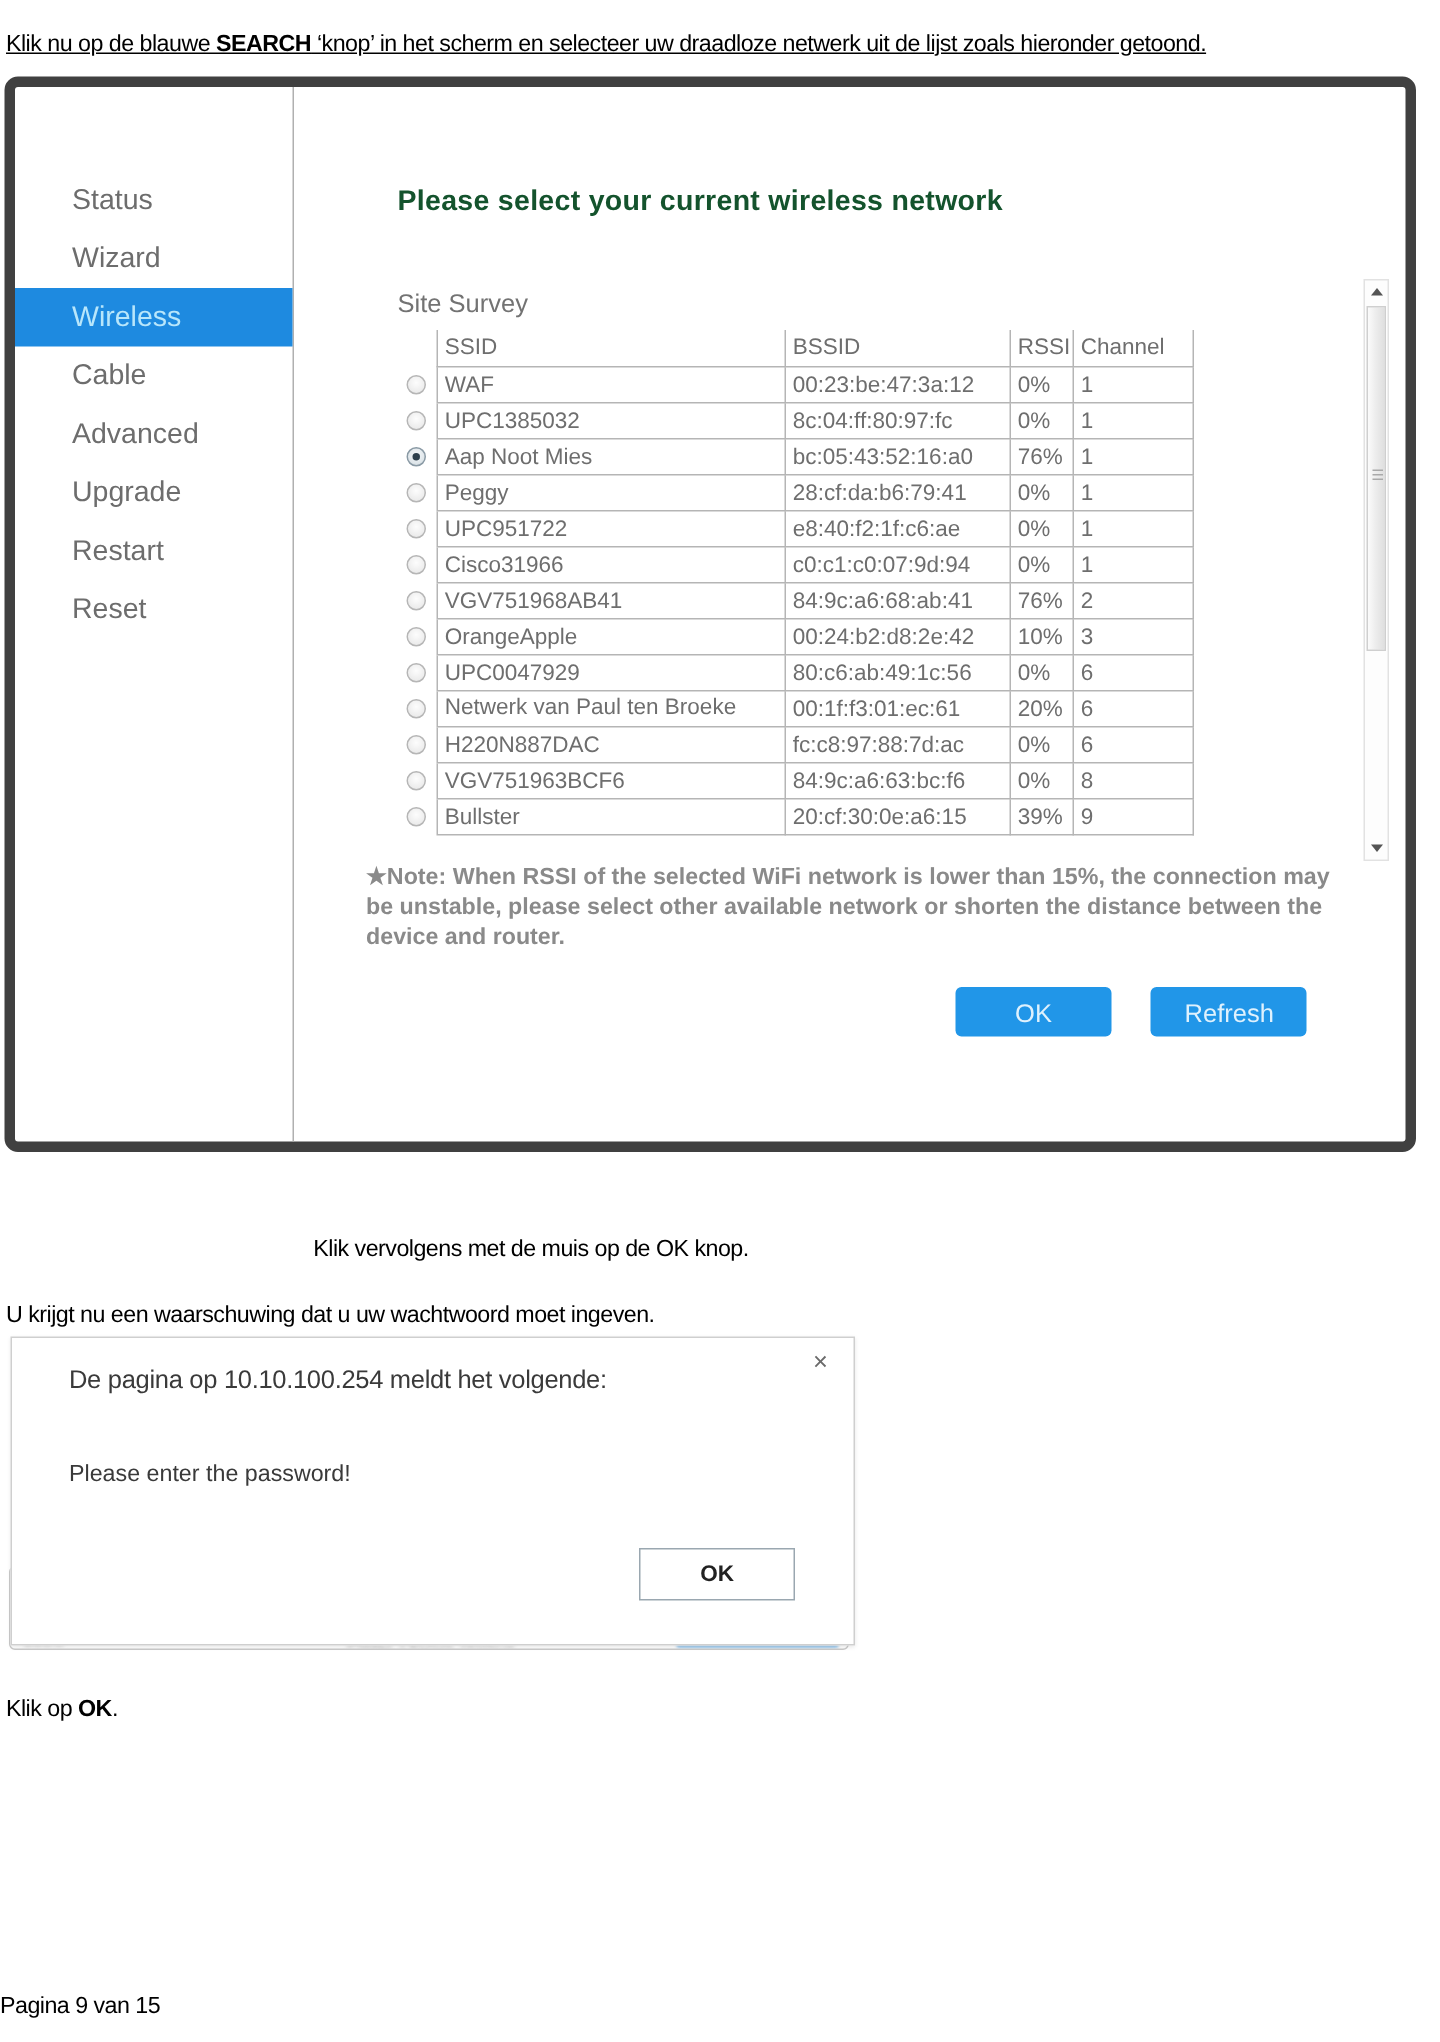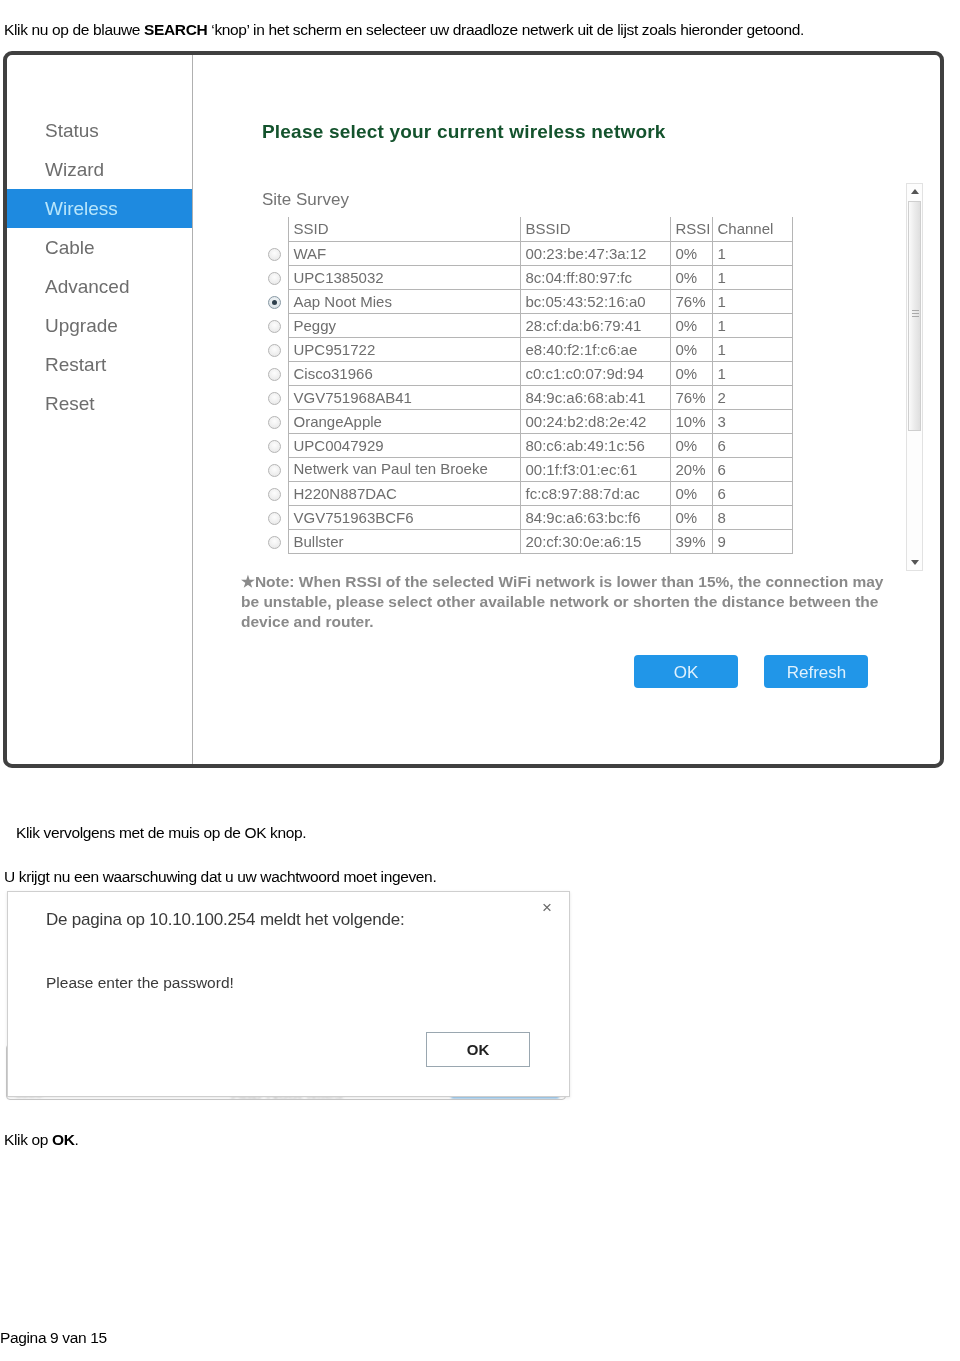--- a/index.html
+++ b/index.html
@@ -16,36 +16,36 @@
   .doc-text {
     position: absolute;
     font-family: "Liberation Sans", sans-serif;
     font-size: 15.5px;
     color: #000000;
     letter-spacing: -0.35px;
     line-height: 1.42;
   }
   .doc-text b { font-weight: bold; }
 
-  #intro-text { left: 4px; top: 3px; width: 948px; }
-  #step-ok-text { left: 16px; top: 806px; width: 700px; }
+  #intro-text { left: 4px; top: 3px; width: 948px; text-decoration: underline; }
+  #step-ok-text { left: 4px; top: 806px; width: 700px; text-align: center; }
   #step-warn-text { left: 4px; top: 850px; width: 750px; }
   #step-click-ok-text { left: 4px; top: 1113px; width: 400px; }
   #footer-text {
     left: 0; top: 1327px; width: 944px;
     font-size: 15.5px;
   }
 
   
   .router-shot {
     position: absolute;
     left: 3px; top: 51px;
     width: 941px; height: 717px;
     background: #ffffff;
-    border: 4px solid #404040;
+    border: 7px solid #404040;
     border-radius: 9px;
   }
   .router-sidebar {
     position: absolute;
     left: 0; top: 0;
     width: 186px; height: 100%;
     border-right: 1px solid #b0b0b0;
     padding-top: 56px;
   }
   .menu-item {

